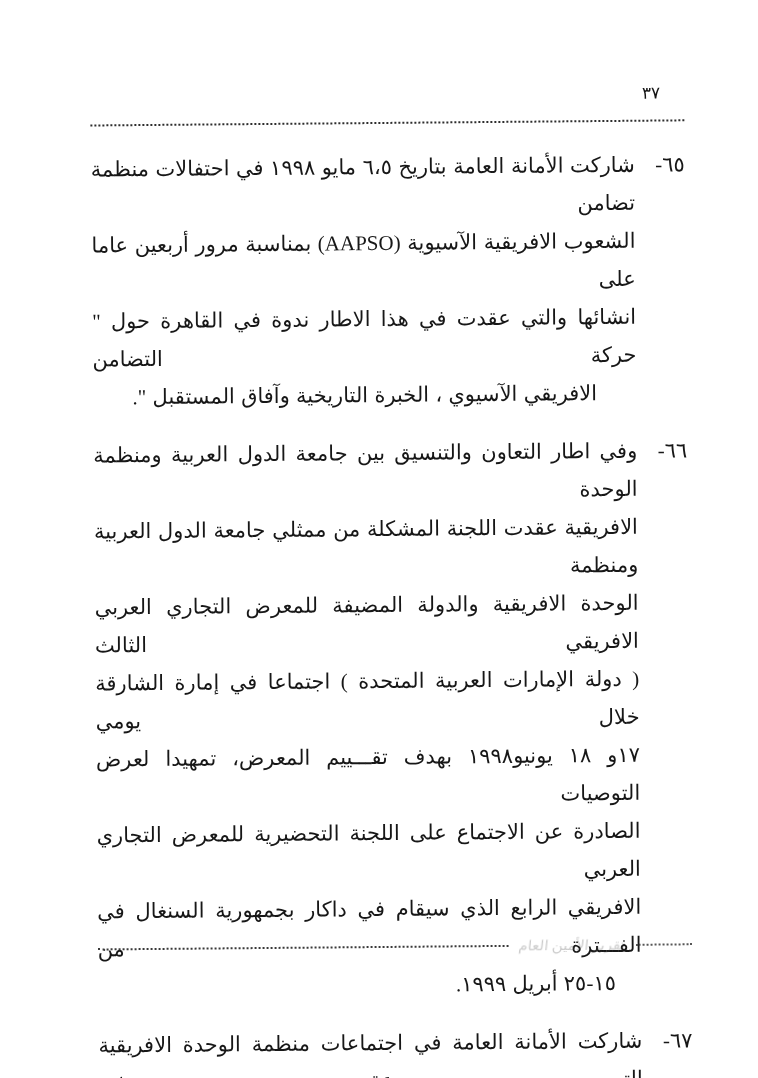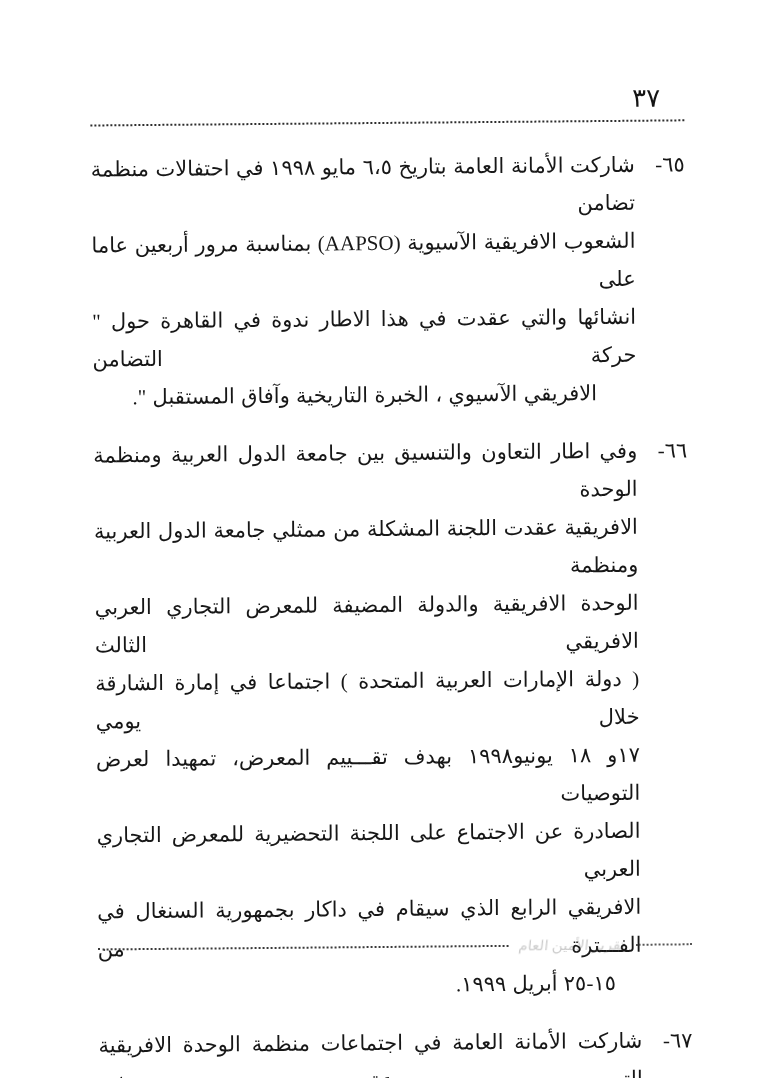--- a/index.html
+++ b/index.html
@@ -15,21 +15,21 @@
     inset: 0;
     background: #ffffff;
     font-family: "Liberation Serif", serif;
     transform: rotate(-0.5deg);
     transform-origin: 50% 50%;
   }
   .pagenum {
     position: absolute;
     top: 85px;
     right: 94px;
-    font-size: 26px;
+    font-size: 17px;
     color: #141414;
     direction: rtl;
   }
   .rule-top {
     position: absolute;
     top: 122px;
     right: 70px;
     width: 594px;
     height: 0;
     border-bottom: 2px dotted #2e2e2e;

